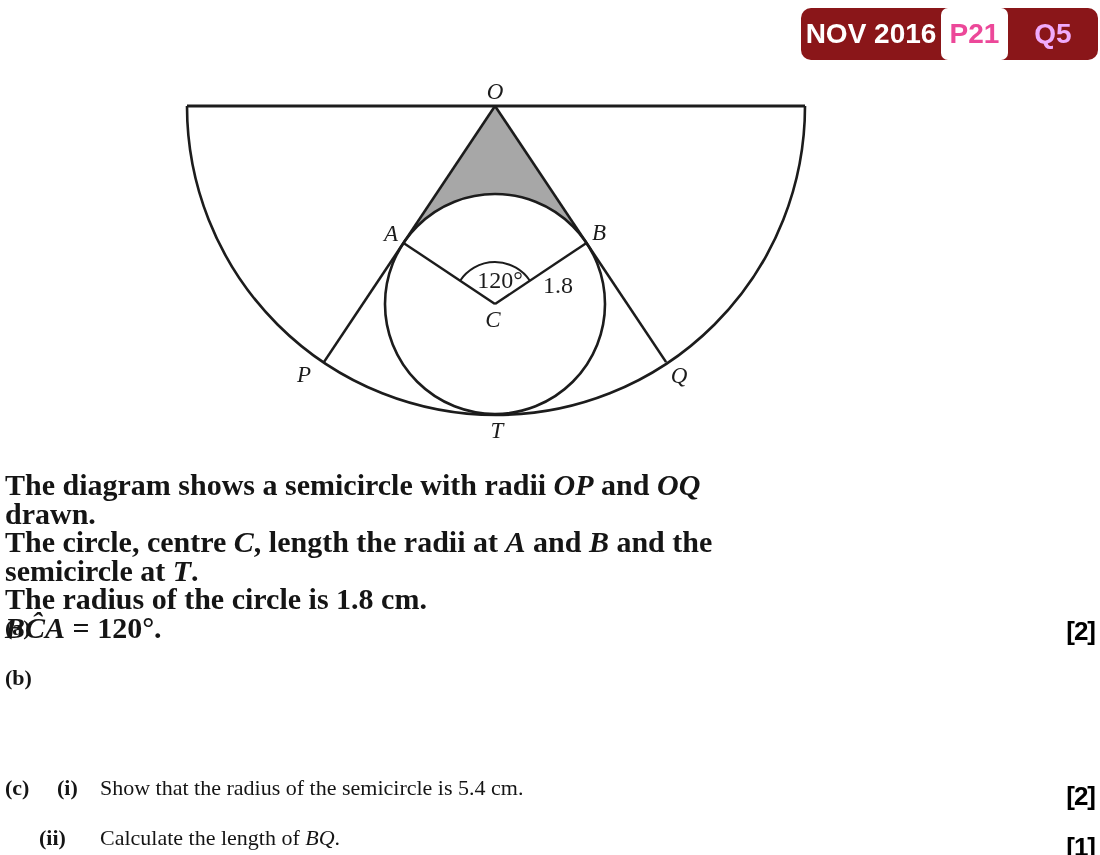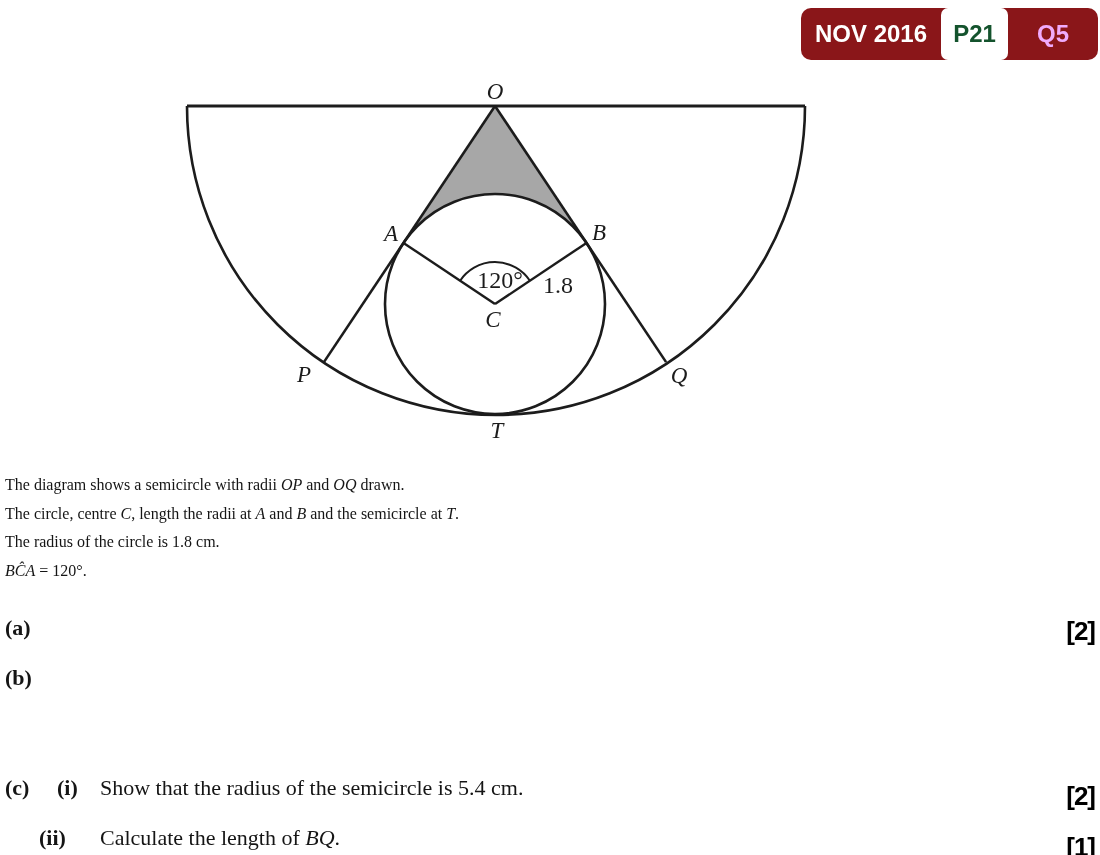--- a/index.html
+++ b/index.html
@@ -5,39 +5,39 @@
   :root { --maroon:#8a1619; --shade:#a7a7a7; --ink:#151515; }
   html,body { margin:0; padding:0; background:#fff; }
   #page {
     position:relative; width:1100px; height:855px; background:#fff;
     font-family:"Liberation Serif", serif; color:var(--ink); overflow:hidden;
   }
   
   #badge {
     position:absolute; left:801px; top:8px; width:297px; height:52px;
     background:var(--maroon); border-radius:10px; display:flex; align-items:stretch;
-    font-family:"Liberation Sans", sans-serif; font-weight:bold; font-size:24px;
+    font-family:"Liberation Sans", sans-serif; font-weight:bold; font-size:28px;
   }
   #badge .seg { display:flex; align-items:center; justify-content:center; }
   #badge .seg.session { width:140px; color:#fff; }
-  #badge .seg.paper   { width:67px;  background:#fff; color:#14532d; border-radius:7px; }
+  #badge .seg.paper   { width:67px;  background:#fff; color:#ec4899; border-radius:7px; }
   #badge .seg.qnum    { flex:1;      color:#f0abfc; }
   
   #diagram { position:absolute; left:0; top:0; }
   #diagram .geo { stroke:#1c1c1c; fill:none; }
   #diagram text {
     font-family:"Liberation Serif", serif; font-size:23px; fill:#1c1c1c;
     text-anchor:middle;
   }
   #diagram text.pt { font-style:italic; }
   #diagram text.meas { font-size:24px; }
   
   #desc {
     position:absolute; left:5px; top:471px; width:780px;
-    font-size:16px; line-height:28.5px;
+    font-size:30px; line-height:28.5px;font-weight:bold;
   }
   .seg-it { font-style:italic; }
   
   .qrow { position:absolute; left:0; right:0; height:34px; font-size:22px; }
   .qrow > span { position:absolute; white-space:nowrap; }
   .qlabel { font-weight:bold; }
   .qmark {
     right:5px; font-family:"Liberation Sans", sans-serif;
     font-weight:bold; font-size:26px; color:#000; letter-spacing:-1px;
   }

